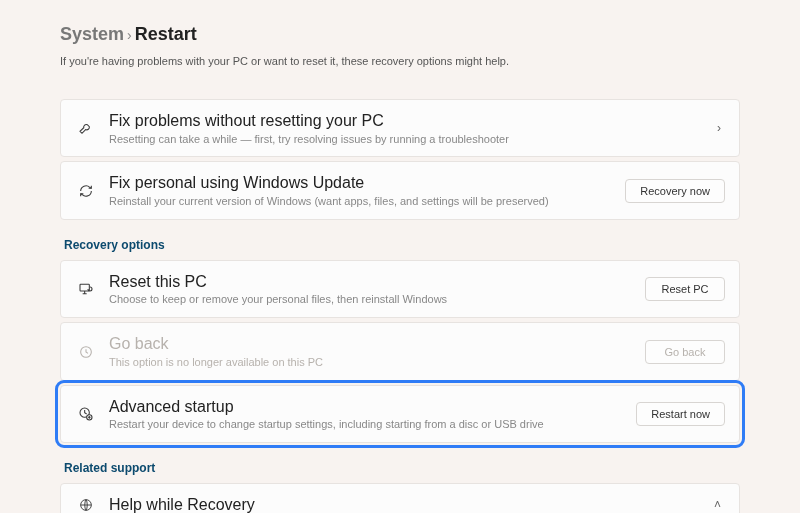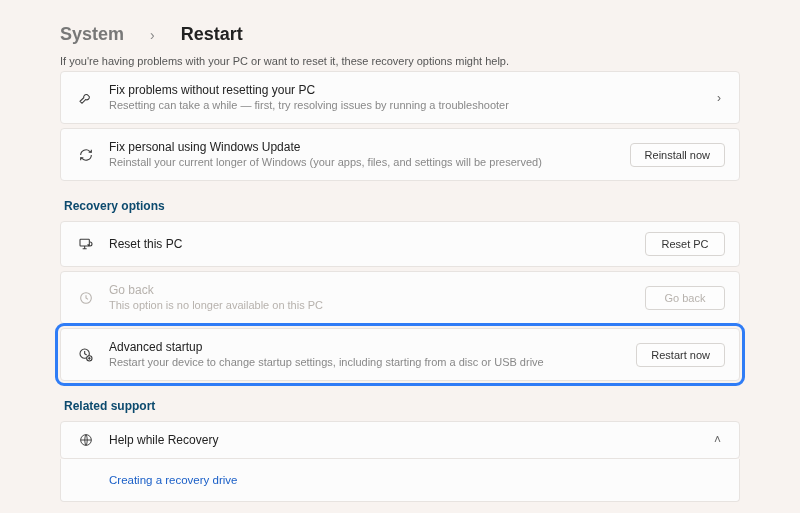--- a/index.html
+++ b/index.html
@@ -9,48 +9,48 @@
       width: 800px;
       height: 513px;
       padding: 24px 60px 10px 60px;
       font-size: 12px;
       color: #1a1a1a;
       overflow: hidden;
     }
     .breadcrumb {
       display: flex;
       align-items: center;
-      gap: 26px;
+      gap: 3px;
       margin-bottom: 10px;
     }
     .breadcrumb .parent { font-size: 18px; font-weight: 600; color: #787878; }
     .breadcrumb .sep { font-size: 14px; color: #888; }
     .breadcrumb .current { font-size: 18px; font-weight: 600; color: #222; }
-    .intro { font-size: 11px; color: #555; margin-bottom: 4px; }
+    .intro { font-size: 11px; color: #555; margin-bottom: 32px; }
     .card {
       background: #fcfcfc;
       border: 1px solid #e7e3e0;
       border-radius: 4px;
       display: flex;
       align-items: center;
       padding: 10px 14px;
       margin-bottom: 4px;
     }
     .card.disabled .title, .card.disabled .sub, .card.disabled .icon { color: #b7b2ad; }
     .icon {
       width: 22px;
       flex-shrink: 0;
       display: flex;
       align-items: center;
       justify-content: center;
       color: #3b3b3b;
     }
     .icon svg { width: 16px; height: 16px; }
     .text-wrap { flex: 1; margin-left: 12px; }
-    .title { font-size: 12px; color: #222; line-height: 1.35; }
+    .title { font-size: 16px; color: #222; line-height: 1.35; }
     .sub { font-size: 11px; color: #888; line-height: 1.35; }
     .btn {
       background: #fdfdfd;
       border: 1px solid #d8d5d2;
       border-radius: 4px;
       padding: 5px 14px;
       font-size: 11px;
       color: #333;
       cursor: pointer;
       min-width: 80px;
@@ -107,37 +107,38 @@
 
 <div class="card">
   <span class="icon">
     <svg viewBox="0 0 24 24" fill="none" stroke="currentColor" stroke-width="1.6">
         <path d="M4 12a8 8 0 0 1 13.6-5.6L20 8M20 12a8 8 0 0 1-13.6 5.6L4 16"></path>
         <path d="M20 4v4h-4M4 20v-4h4"></path>
       </svg>
   </span>
   <div class="text-wrap">
     <div class="title">Fix personal using Windows Update</div>
-    <div class="sub">Reinstall your current longer of Windows (your apps, files, and settings will be preserved)</div>
+    <div class="sub">Reinstall your current version of Windows (want apps, files, and settings will be preserved)</div>
   </div>
-  <div class="btn">Reinstall now</div>
+  <div class="btn">Recovery now</div>
 </div>
 
 <div class="section-label">Recovery options</div>
 
 <div class="card">
   <span class="icon">
     <svg viewBox="0 0 24 24" fill="none" stroke="currentColor" stroke-width="1.6">
         <rect x="3" y="5" width="14" height="10" rx="1"></rect>
         <path d="M7 19h6M10 15v4"></path>
         <path d="M18 9a3 3 0 1 1-3 3"></path>
       </svg>
   </span>
   <div class="text-wrap">
     <div class="title">Reset this PC</div>
+    <div class="sub">Choose to keep or remove your personal files, then reinstall Windows</div>
   </div>
   <div class="btn">Reset PC</div>
 </div>
 
 <div class="card disabled">
   <span class="icon">
     <svg viewBox="0 0 24 24" fill="none" stroke="currentColor" stroke-width="1.6">
         <circle cx="12" cy="12" r="8"></circle>
         <path d="M12 8v4l3 2"></path>
       </svg>

